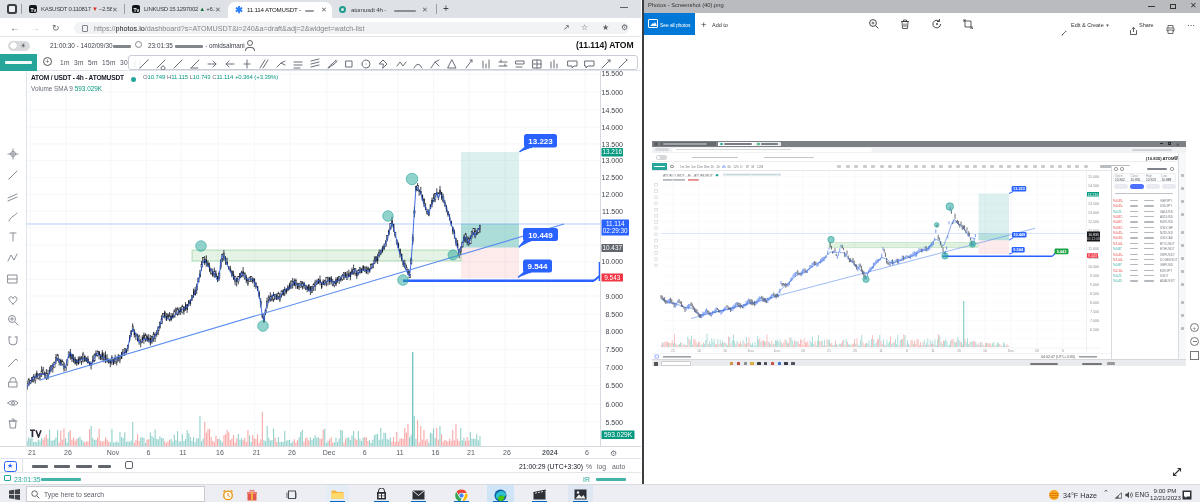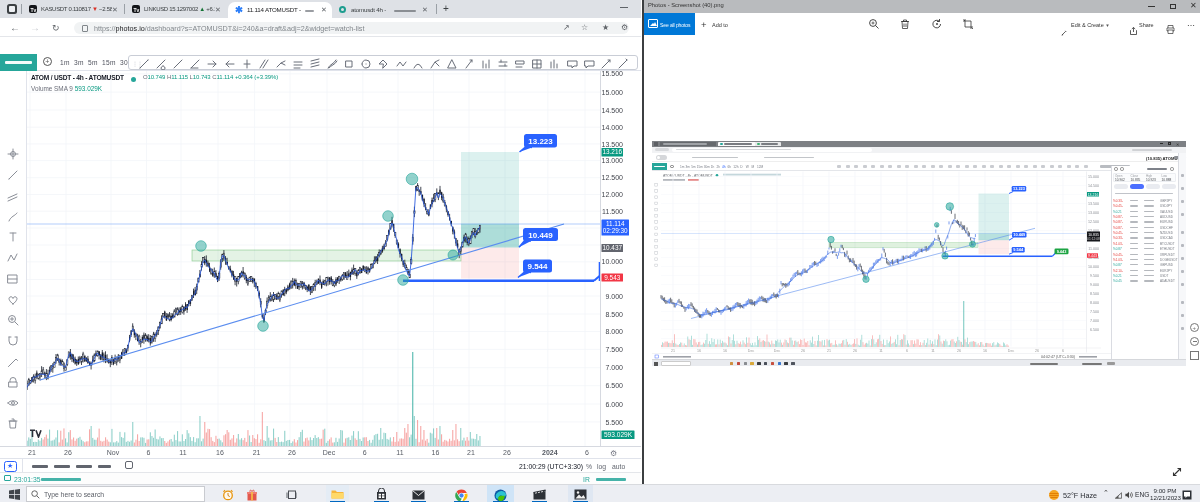--- a/index.html
+++ b/index.html
@@ -60,20 +60,34 @@
     <div class="abs" style="left:52px;top:4.5px;font-size:9px;color:#5f6368;">↻</div>
     <div class="abs" style="left:74px;top:4px;width:555px;height:12px;background:#f1f3f4;border-radius:6px;"></div>
     <div class="abs" style="left:82px;top:6.5px;width:6px;height:7px;border:1px solid #80868b;border-radius:1px;"></div>
     <div class="abs" style="left:94px;top:6px;font-size:7.2px;color:#80868b;white-space:nowrap;">https://<span style="color:#202124;">photos.io</span>/dashboard?s=ATOMUSDT&amp;i=240&amp;a=draft&amp;adj=2&amp;widget=watch-list</div>
     <div class="abs" style="left:563px;top:5px;font-size:8px;color:#5f6368;">↗</div>
     <div class="abs" style="left:581px;top:5px;font-size:8px;color:#5f6368;">☆</div>
     <div class="abs" style="left:602px;top:5px;font-size:8px;color:#5f6368;">★</div>
     <div class="abs" style="left:621px;top:5px;font-size:8px;color:#5f6368;">⚙</div>
   </div>
 
+  <div class="abs" style="left:0;top:37px;width:641px;height:17px;background:#fff;">
+    <div class="abs" style="left:8px;top:3.5px;width:22px;height:10px;background:#dadce0;border-radius:5px;"></div>
+    <div class="abs" style="left:9.5px;top:5px;width:7px;height:7px;background:#fff;border-radius:50%;box-shadow:0 0 1px rgba(0,0,0,0.4);"></div>
+    <div class="abs" style="left:20px;top:4.5px;font-size:7px;color:#555;">☀</div>
+    <div class="abs" style="left:50px;top:5px;font-size:6.4px;color:#3a3f47;white-space:nowrap;">21:00:30 - 1402/09/30</div>
+    <div class="smudge" style="left:113px;top:8px;width:18px;height:2.6px;background:#82868d;"></div>
+    <div class="abs" style="left:135px;top:4px;width:7px;height:7px;border:1px solid #888;border-radius:50%;"></div>
+    <div class="abs" style="left:148px;top:5px;font-size:6.4px;color:#3a3f47;white-space:nowrap;">23:01:35</div>
+    <div class="smudge" style="left:175px;top:8px;width:28px;height:2.6px;background:#82868d;"></div>
+    <div class="abs" style="left:205px;top:5px;font-size:6.4px;color:#3a3f47;white-space:nowrap;">- omidsalmani</div>
+    <div class="abs" style="left:247px;top:3px;width:6px;height:6px;border:1.2px solid #666;border-radius:50%;"></div>
+    <div class="abs" style="left:245px;top:9.5px;width:10px;height:4px;border:1.2px solid #666;border-bottom:none;border-radius:5px 5px 0 0;"></div>
+    <div class="abs" style="left:576px;top:2.5px;font-size:8.6px;font-weight:bold;color:#111;white-space:nowrap;">(11.114) ATOM</div>
+  </div>
 
   <div class="abs" style="left:0;top:54px;width:641px;height:17px;background:#fff;border-bottom:1px solid #e0e3eb;">
     <div class="abs" style="left:0;top:0;width:37px;height:17px;background:#26a69a;"></div>
     <div class="smudge" style="left:5px;top:7px;width:27px;height:3.4px;background:#fff;opacity:0.95;"></div>
     <div class="abs" style="left:43px;top:3px;width:9px;height:9px;border:1px solid #555;border-radius:50%;"></div>
     <div class="abs" style="left:45.2px;top:4.2px;font-size:7px;color:#555;line-height:7px;">+</div>
     <div class="abs" style="left:60px;top:5px;font-size:6.6px;color:#50535e;white-space:nowrap;letter-spacing:0.3px;">1m&nbsp; 3m&nbsp; 5m&nbsp; 15m&nbsp; 30</div>
   </div>
 
   <div class="abs" style="left:128px;top:54.5px;width:510px;height:15.5px;background:#fff;border:1px solid #c9cdd6;border-radius:3px;">
@@ -2226,21 +2240,21 @@
 <svg class="abs" style="left:574px;top:4px;" width="13" height="11" viewBox="0 0 13 11">
         <rect x="0.5" y="0.5" width="12" height="10" fill="#2d3137"></rect>
         <circle cx="4" cy="3.5" r="1.2" fill="#f0f0f0"></circle>
         <path d="M1.5 9.5 L5 5.5 L7.5 8 L9.5 6 L11.5 9.5 Z" fill="#f0f0f0"></path>
       </svg>
 <div class="abs" style="left:573px;top:16px;width:15px;height:1.6px;background:#0067c0;"></div>
 <svg class="abs" style="left:1048px;top:3.5px;" width="12" height="12" viewBox="0 0 12 12">
         <circle cx="6" cy="6" r="5" fill="#f5a623"></circle>
         <path d="M1.5 4.5 h9 M1.5 6.5 h9 M2.5 8.5 h7" stroke="#e07b00" stroke-width="0.9"></path>
       </svg>
-<div class="abs" style="left:1063px;top:5.5px;font-size:7.2px;color:#2a2d33;white-space:nowrap;">52°F Haze</div>
+<div class="abs" style="left:1063px;top:5.5px;font-size:7.2px;color:#2a2d33;white-space:nowrap;">34°F Haze</div>
 <div class="abs" style="left:1103px;top:4px;font-size:7px;color:#333;">⌃</div>
 <svg class="abs" style="left:1115px;top:7px;" width="7" height="7" viewBox="0 0 9 8">
         <path d="M0.5 7.5 L8.5 7.5 L8.5 0.5 Z" fill="none" stroke="#555" stroke-width="1.1"></path>
         <path d="M0.5 7.5 L4.5 7.5 L4.5 4 Z" fill="#555"></path>
       </svg>
 <svg class="abs" style="left:1125px;top:6px;" width="8" height="8" viewBox="0 0 10 9">
         <path d="M0.5 3 h2 l2.5 -2.5 v8 L2.5 6 h-2 Z" fill="#444"></path>
         <path d="M6.5 2.5 a3.5 3.5 0 0 1 0 4 M8 1 a5.5 5.5 0 0 1 0 7" stroke="#444" stroke-width="0.9" fill="none"></path>
       </svg>
 <div class="abs" style="left:1135px;top:5.5px;font-size:6.6px;color:#2a2d33;">ENG</div>

